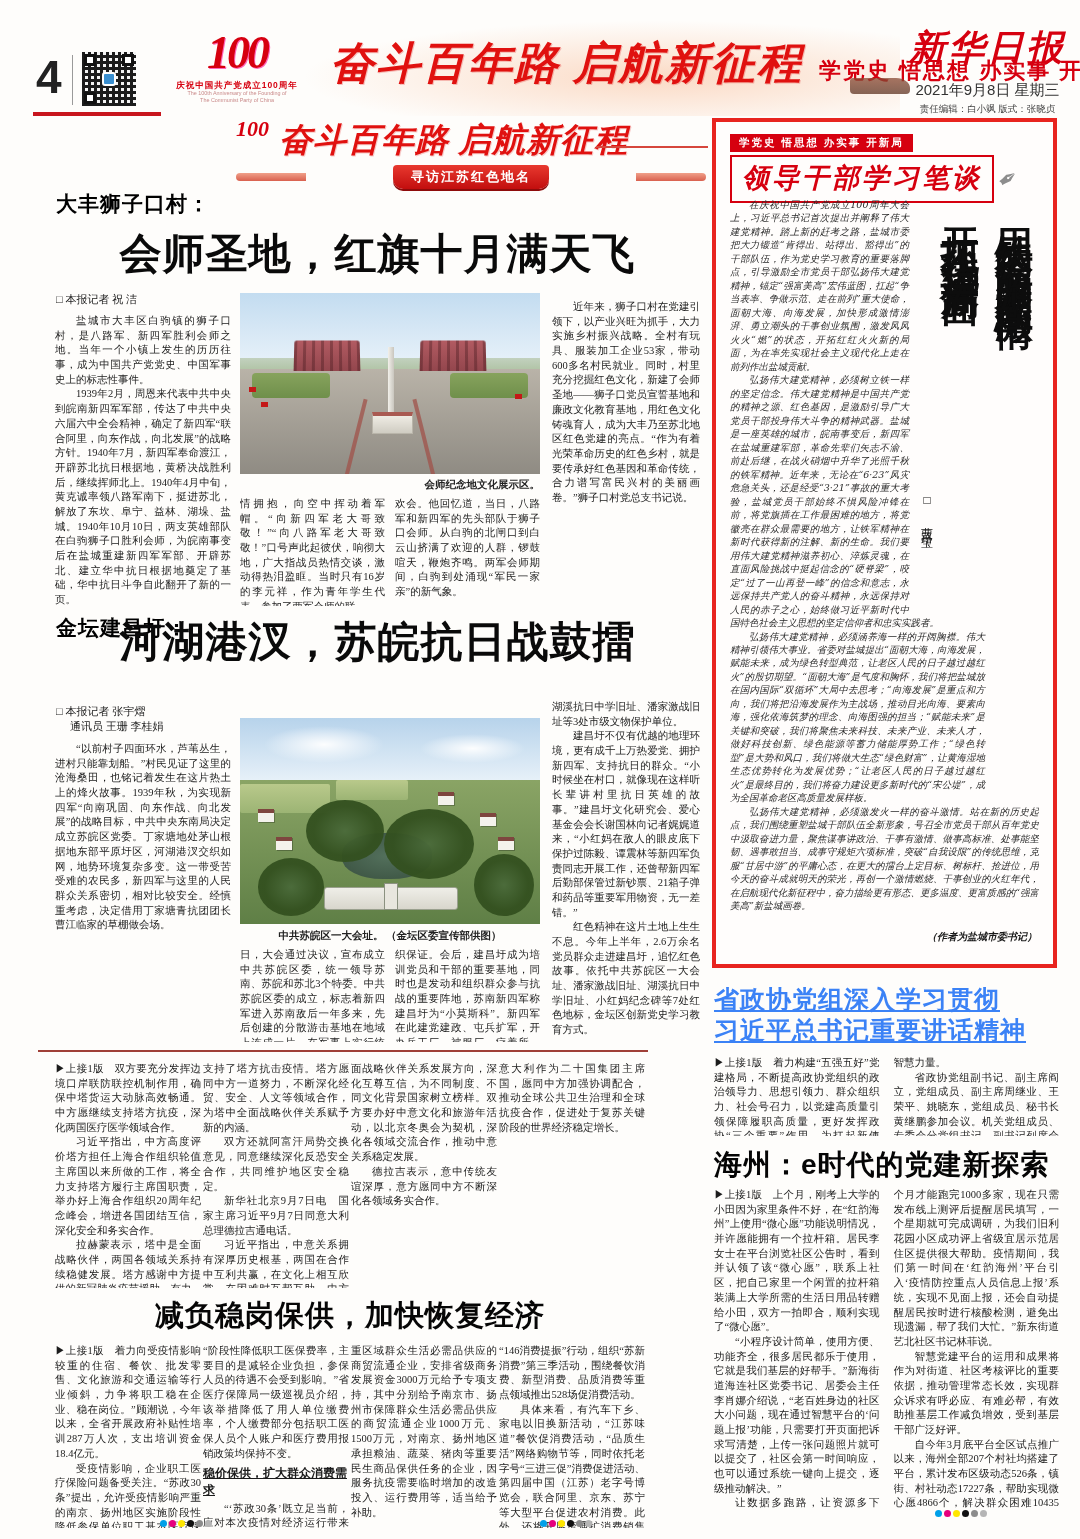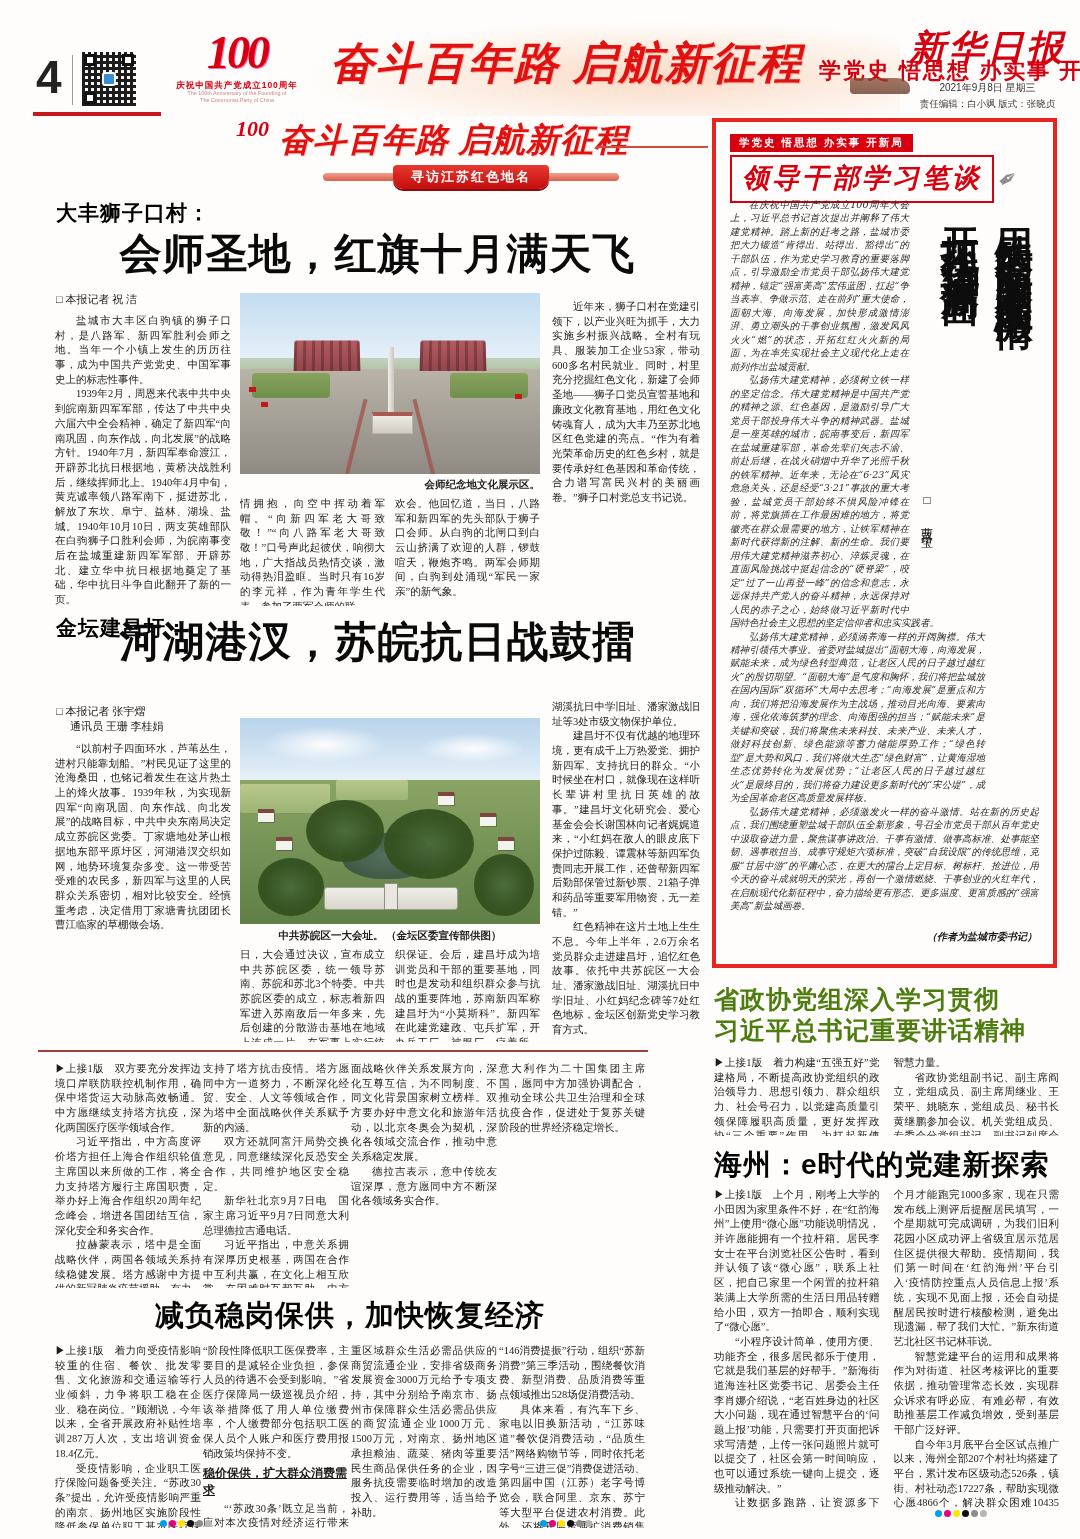--- a/index.html
+++ b/index.html
@@ -19,21 +19,21 @@
   .logo100 .n{font:900 italic 46px "Liberation Serif",serif;letter-spacing:-3px;
       text-shadow:1px 1px 0 #f6b;color:#d6000f;}
   .logo100 .cn{font-size:8.5px;font-weight:bold;letter-spacing:1px;margin-top:2px;}
   .logo100 .en{font-size:6px;color:#c98a8a;transform:scale(.9);line-height:1.2;}
   .mast-wash{background:radial-gradient(ellipse at 60% 60%,rgba(246,166,116,.40),rgba(246,166,116,0) 70%);}
   .slogan-main{font:900 italic 44px "Liberation Serif",serif;color:#e0110f;letter-spacing:2px;white-space:nowrap;
       text-shadow:1px 1px 0 rgba(224,17,15,.25);}
   .slogan-sub{font:900 22px "Liberation Sans",sans-serif;color:#d6000f;letter-spacing:2px;white-space:nowrap;}
   .boat{width:60px;height:16px;background:linear-gradient(#8a4a34,#5d3322);border-radius:3px 14px 4px 4px/3px 10px 4px 4px;opacity:.75;}
   .paper-name{font:900 italic 36px "Liberation Serif",serif;color:#d6000f;letter-spacing:3px;white-space:nowrap;}
-  .dateline{font-size:10px;color:#333;}
+  .dateline{font-size:15px;color:#333;}
   .editorline{font-size:9.5px;color:#444;}
   
   .banner-cal{font:900 italic 33px "Liberation Serif",serif;color:#e0110f;letter-spacing:1px;white-space:nowrap;
       text-shadow:1px 1px 0 rgba(224,17,15,.22);}
   .ribbon{background:linear-gradient(#e8392f,#c20e0e);color:#fff;font:bold 13px "Liberation Sans",sans-serif;
       letter-spacing:2px;padding:3px 18px;border-radius:4px 4px 10px 10px;box-shadow:0 2px 0 #8e0b0b;}
   .ribbon-wing{height:8px;background:linear-gradient(#f0a089,#d9604e);}
   .mini100{font:900 italic 22px "Liberation Serif",serif;color:#d6000f;line-height:1;}
   .thin-red{background:#d6473c;height:2px;}
   
@@ -80,21 +80,21 @@
   .nb-v1,.nb-v2{float:right;writing-mode:vertical-rl;font:900 38px "Liberation Serif",serif;color:#0d0d0d;
       letter-spacing:7px;text-align:start;}
   .nb-v1{height:598px;width:48px;margin-left:6px;}
   .nb-v2{height:412px;width:46px;margin-left:30px;}
   .nb-byline{position:absolute;writing-mode:vertical-rl;font:12px "Liberation Serif",serif;color:#111;
       letter-spacing:4px;right:104px;top:295px;}
   .nb-body{font:italic 9.5px/1.42 "DejaVu Serif",serif;color:#2a2a2a;text-align:justify;}
   .nb-body p{margin:0;text-indent:2em;}
   .nb-attr{position:absolute;right:2px;bottom:0;background:#fffdfc;font:italic bold 10px "DejaVu Serif",serif;padding-left:8px;}
   
-  .headline2{font:900 25px "Liberation Sans",sans-serif;color:#4d7c0f;line-height:1.22;letter-spacing:1px;}
+  .headline2{font:900 25px "Liberation Sans",sans-serif;color:#3b82f6;line-height:1.22;letter-spacing:1px;text-decoration:underline;}
   .headline3{font:900 28px "Liberation Sans",sans-serif;color:#050505;letter-spacing:1px;}
   .two-col{display:grid;grid-template-columns:1fr 1fr;column-gap:14px;}
   .four-col{display:grid;grid-template-columns:repeat(4,1fr);column-gap:2px;}
   .col-box{overflow:hidden;}
   .pdot{display:inline-block;width:7px;height:7px;border-radius:50%;margin-right:2px;vertical-align:middle;}
 </style>
 </head>
 <body>
 
 <div class="page">
@@ -127,35 +127,35 @@
     <div class="paper-name">新华日报</div>
     <div class="dateline" style="margin-top:8px;">2021年9月8日  星期三</div>
     <div class="editorline" style="margin-top:3px;">责任编辑：白小飒  版式：张晓贞</div>
   </div>
 
   <div class="abs" style="left:236px;top:118px;width:470px;">
     <div style="display:flex;align-items:flex-start;gap:10px;">
       <div class="mini100">100</div>
       <div class="banner-cal">奋斗百年路 启航新征程</div>
     </div>
-    <div style="display:flex;justify-content:center;align-items:center;margin-top:2px;">
+    <div style="display:flex;justify-content:space-between;align-items:center;margin-top:2px;">
       <div class="ribbon-wing" style="width:70px;border-radius:6px 0 0 6px;"></div>
       <div class="ribbon">寻访江苏红色地名</div>
       <div class="ribbon-wing" style="width:70px;border-radius:0 6px 6px 0;"></div>
     </div>
   </div>
   <div class="abs thin-red" style="left:596px;top:146px;width:112px;"></div>
 
-  <div class="abs kicker" style="left:56px;top:199px;">大丰狮子口村：</div>
+  <div class="abs kicker" style="left:56px;top:190px;">大丰狮子口村：</div>
   <div class="abs headline1" style="left:55px;top:226px;width:645px;">会师圣地，红旗十月满天飞</div>
   <div class="abs byline" style="left:56px;top:292px;">□ 本报记者 祝 洁</div>
 
   <div class="abs body-col" style="left:55px;top:314px;width:176px;height:294px;">
       <p>盐城市大丰区白驹镇的狮子口村，是八路军、新四军胜利会师之地。当年一个小镇上发生的历历往事，成为中国共产党党史、中国军事史上的标志性事件。</p>
-      <p>1939年2月，周恩来代表中共中央到皖南新四军军部，传达了中共中央六届六中全会精神，确定了新四军“向南巩固，向东作战，向北发展”的战略方针。1940年7月，新四军奉命渡江，开辟苏北抗日根据地，黄桥决战胜利后，继续挥师北上。1940年4月中旬，黄克诚率领八路军南下，挺进苏北，解放了东坎、阜宁、益林、湖垛、盐城。1940年10月10日，两支英雄部队在白驹狮子口胜利会师，为皖南事变后在盐城重建新四军军部、开辟苏北、建立华中抗日根据地奠定了基础，华中抗日斗争自此翻开了新的一页。</p>
+      <p>1939年2月，周恩来代表中共中央到皖南新四军军部，传达了中共中央六届六中全会精神，确定了新四军“联合阿里，向东作战，向北发展”的战略方针。1940年7月，新四军奉命渡江，开辟苏北抗日根据地，黄桥决战胜利后，继续挥师北上。1940年4月中旬，黄克诚率领八路军南下，挺进苏北，解放了东坎、阜宁、益林、湖垛、盐城。1940年10月10日，两支英雄部队在白驹狮子口胜利会师，为皖南事变后在盐城重建新四军军部、开辟苏北、建立华中抗日根据地奠定了基础，华中抗日斗争自此翻开了新的一页。</p>
       <p>1940年10月10日上午，两支英雄部队在白驹狮子口的一片稻茬田里胜利会师，战士们纵情欢呼，热</p>
     </div>
 
   <div class="abs photo" style="left:240px;top:293px;width:300px;height:181px;">
     <div class="p1-sky"></div>
     <div class="p1-tree"></div>
     <div class="p1-ground"></div>
     <div class="p1-lawn" style="left:4%;width:26%;"></div>
     <div class="p1-lawn" style="right:4%;width:26%;"></div>
     <div class="p1-bld" style="left:18%;width:22%;"></div>

